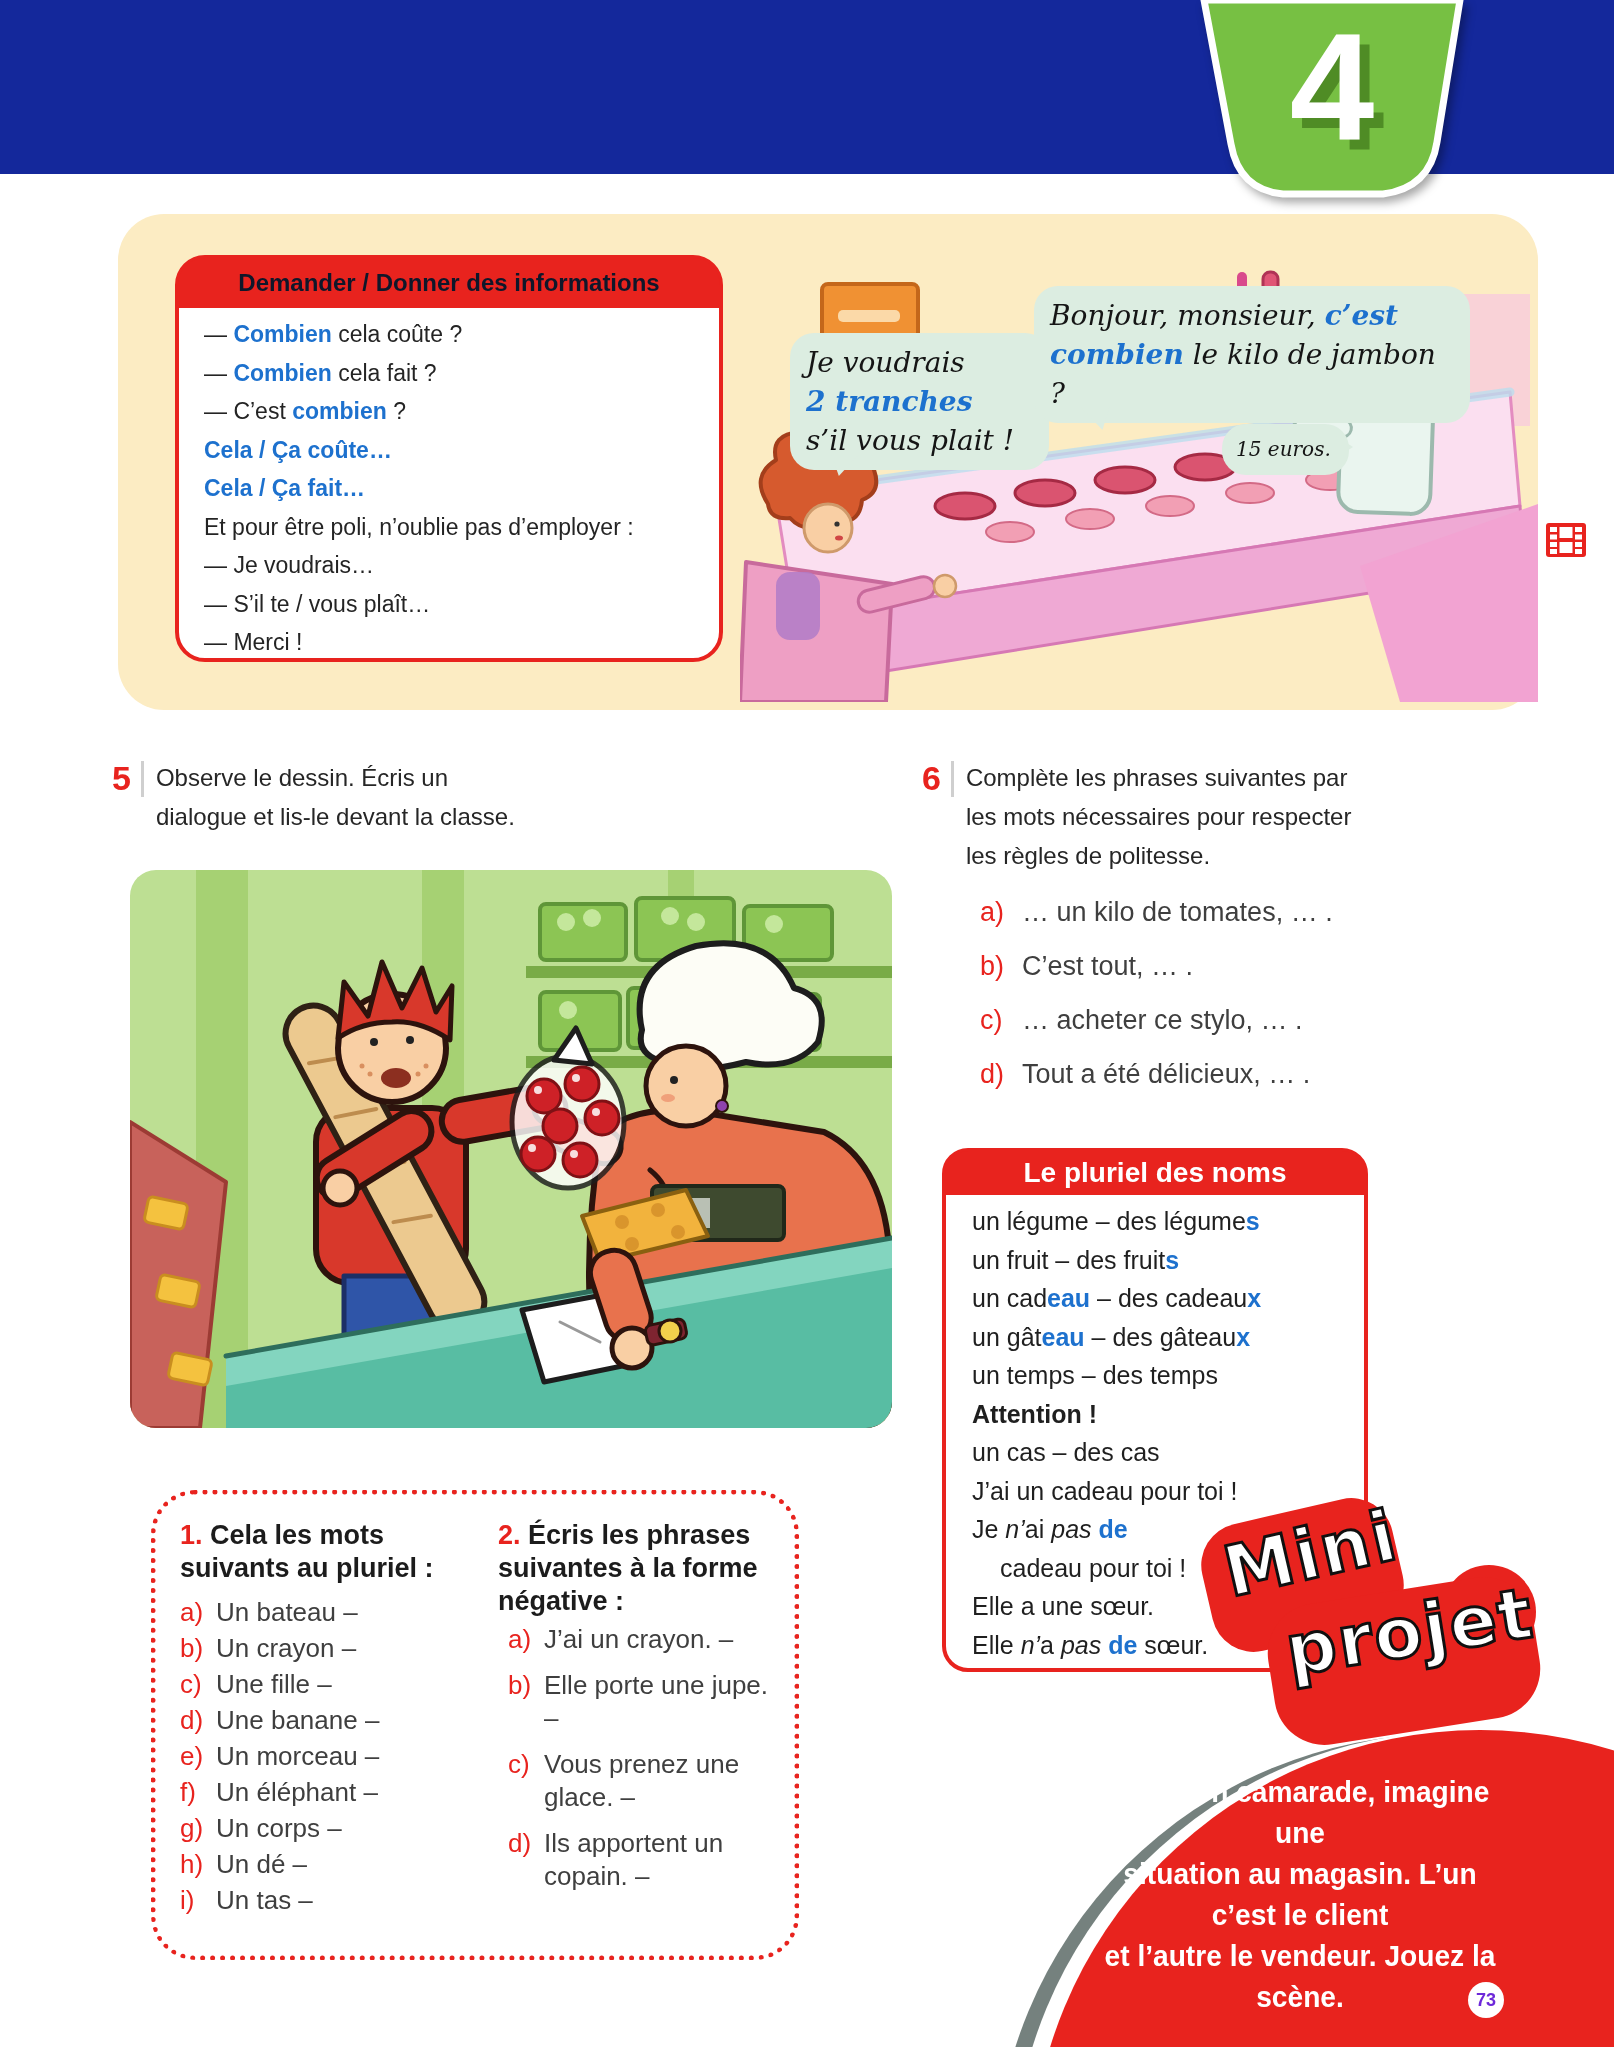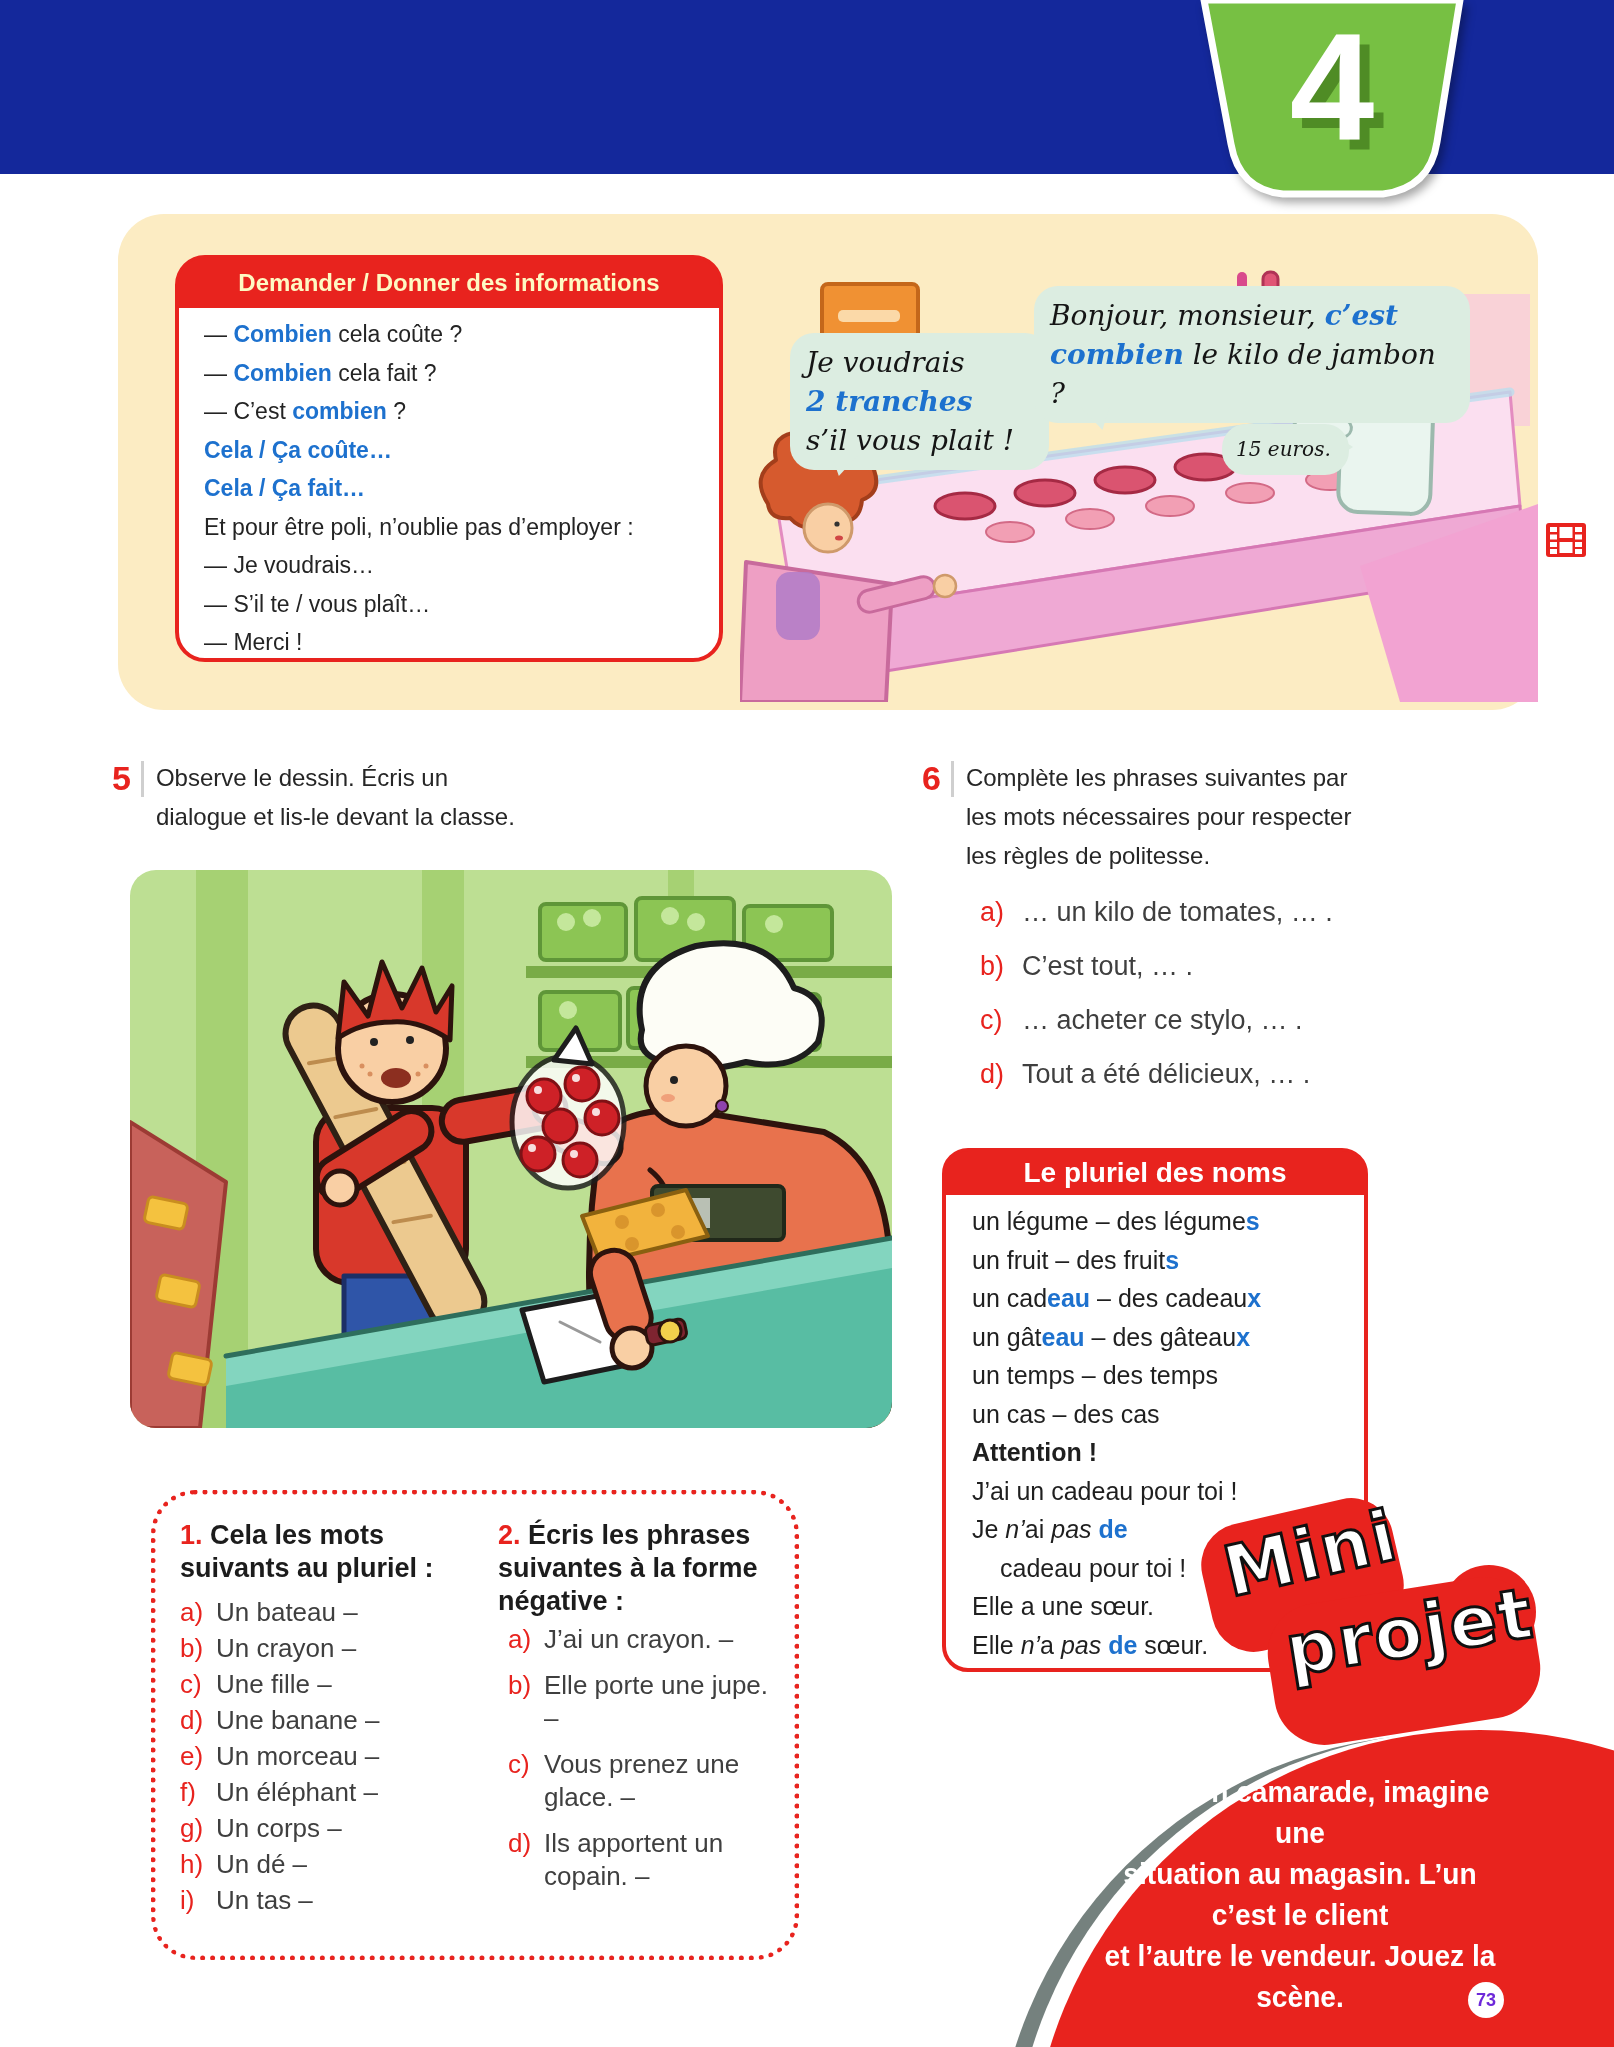--- a/index.html
+++ b/index.html
@@ -14,21 +14,21 @@
   .badge-num { left:1196px; top:10px; width:272px; text-align:center; font-size:152px; font-weight:bold;
                color:#fff; text-shadow:10px 10px 0 rgba(47,96,13,.55); line-height:1; }
 
   
   .cream { left:118px; top:214px; width:1420px; height:496px; background:#fcecc3; border-radius:46px; }
 
   
   .info-box { left:175px; top:255px; width:548px; height:407px; background:#fff;
               border:4px solid #e8231e; border-radius:30px; }
   .info-title { height:50px; margin:-1px; background:#e8231e; border-radius:27px 27px 0 0;
-                color:#fef9c3; font-weight:bold; font-size:24px; display:flex; align-items:center; justify-content:center; }
+                color:#0f172a; font-weight:bold; font-size:24px; display:flex; align-items:center; justify-content:center; }
   .info-lines { padding:8px 18px 0 25px; }
   .iline { font-size:23px; line-height:38.5px; color:#242424; white-space:nowrap; }
 
   .seg-blueBold { color:#1d71ce; font-weight:bold; }
   .seg-bold { font-weight:bold; }
   .seg-italic { font-style:italic; }
   .seg-redBold { color:#e8231e; font-weight:bold; }
   .seg-blueScript { color:#1d71ce; font-weight:bold; }
 
   
@@ -349,22 +349,22 @@
   </div>
 
   <div class="abs plural-box">
     <div class="plural-title">Le pluriel des noms</div>
     <div class="plural-lines">
       <div class="pline"><span>un légume – des légume</span><span class="seg-blueBold">s</span></div>
       <div class="pline"><span>un fruit – des fruit</span><span class="seg-blueBold">s</span></div>
       <div class="pline"><span>un cad</span><span class="seg-blueBold">eau</span><span> – des cadeau</span><span class="seg-blueBold">x</span></div>
       <div class="pline"><span>un gât</span><span class="seg-blueBold">eau</span><span> – des gâteau</span><span class="seg-blueBold">x</span></div>
       <div class="pline"><span>un temps – des temps</span></div>
+      <div class="pline"><span class="seg-bold">Attention !</span></div>
       <div class="pline"><span>un cas – des cas</span></div>
-      <div class="pline"><span class="seg-bold">Attention !</span></div>
       <div class="pline"><span>J’ai un cadeau pour toi !</span></div>
       <div class="pline"><span>Je </span><span class="seg-italic">n’</span><span>ai </span><span class="seg-italic">pas</span><span> </span><span class="seg-blueBold">de</span></div>
       <div class="pline pl-indent"><span>cadeau pour toi !</span></div>
       <div class="pline"><span>Elle a une sœur.</span></div>
       <div class="pline"><span>Elle </span><span class="seg-italic">n’</span><span>a </span><span class="seg-italic">pas</span><span> </span><span class="seg-blueBold">de</span><span> sœur.</span></div>
     </div>
   </div>
 
   <div class="abs dotted-box">
     <div class="abs prac-head ex1-head">

